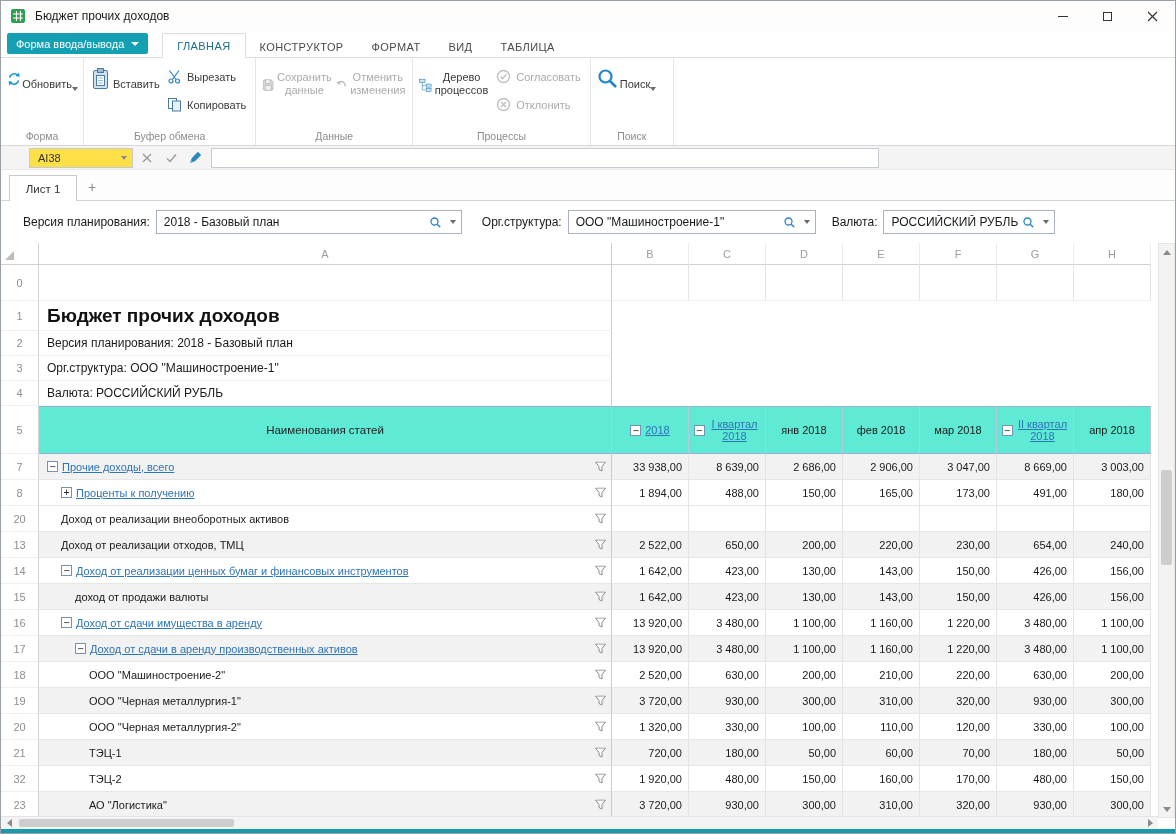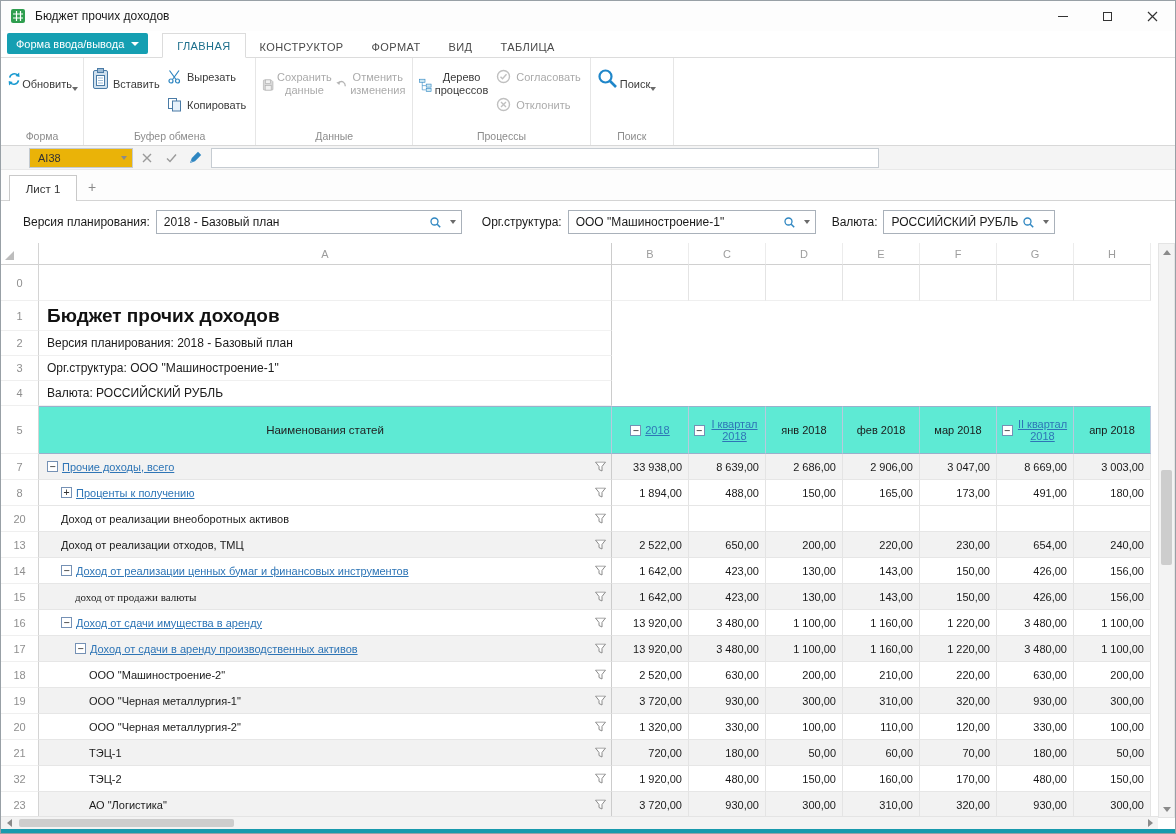--- a/index.html
+++ b/index.html
@@ -32,21 +32,21 @@
   .rbtn.big .rlabel { font-size:11px; line-height:13px; color:#3a3a3a; text-align:center; margin-top:4px; }
   .rbtn.big.dis .rlabel { color:#ababab; }
   .stack { display:flex; flex-direction:column; gap:11px; padding-top:8px; }
   .rbtn.small { align-items:center; gap:5px; padding:1px 4px; }
   .rbtn.small .rlabel { font-size:11px; color:#3a3a3a; }
   .rbtn.small.dis .rlabel { color:#ababab; }
   .mini-caret { width:0; height:0; border-left:3.5px solid transparent; border-right:3.5px solid transparent; border-top:4px solid #6a6a6a; margin-top:3px; }
 
   
   .formulabar { position:absolute; top:145px; left:0; right:0; height:24px; background:#f4f4f4; border-bottom:1px solid #e8e8e8; display:flex; align-items:center; }
-  .cellref { margin-left:28px; width:104px; height:20px; background:#eab308; border:1px solid #c3cad1; display:flex; align-items:center; font-size:11px; color:#333; padding-left:8px; }
+  .cellref { margin-left:28px; width:104px; height:20px; background:#fde047; border:1px solid #c3cad1; display:flex; align-items:center; font-size:11px; color:#333; padding-left:8px; }
   .cellref .caret2 { margin-left:auto; margin-right:5px; width:0; height:0; border-left:3.5px solid transparent; border-right:3.5px solid transparent; border-top:4px solid #8a8a8a; }
   .fb-ic { width:20px; height:20px; display:flex; align-items:center; justify-content:center; margin-left:4px; }
   .fb-input { margin-left:6px; width:668px; height:20px; border:1px solid #c6ccd2; background:#fff; font-size:11px; padding:0 5px; font-family:"Liberation Sans","DejaVu Sans",sans-serif; }
 
   
   .sheetbar { position:absolute; top:169px; left:0; right:0; height:31px; background:#fdfdfd; border-bottom:1px solid #d4d4d4; display:flex; align-items:flex-end; }
   .sheettab { margin-left:8px; width:68px; height:26px; background:#fff; border:1px solid #c9c9c9; border-bottom:none; font-size:11.5px; color:#333; display:flex; align-items:center; justify-content:center; margin-bottom:-1px; }
   .addtab { width:30px; height:26px; display:flex; align-items:center; justify-content:center; color:#8a8a8a; font-size:14px; }
 
   
@@ -529,21 +529,21 @@
           <div class="g-c num-cell">1 642,00</div>
           <div class="g-c num-cell">423,00</div>
           <div class="g-c num-cell">130,00</div>
           <div class="g-c num-cell">143,00</div>
           <div class="g-c num-cell">150,00</div>
           <div class="g-c num-cell">426,00</div>
           <div class="g-c num-cell">156,00</div>
         </div>
         <div class="g-row r-data stripe">
           <div class="g-rn">15</div>
-          <div class="g-a name-cell" style="padding-left: 36px; font-family: Liberation Serif, serif;">
+          <div class="g-a name-cell" style="padding-left: 36px;">
             <span class="nplain">доход от продажи валюты</span>
             <span class="funnel">
               <svg width="11" height="11" viewBox="0 0 11 11">
                 <path d="M0.5 0.5h10L7 5v4.5L4 8V5z" fill="#fff" stroke="#8a8a8a"></path>
               </svg>
             </span>
           </div>
           <div class="g-c num-cell">1 642,00</div>
           <div class="g-c num-cell">423,00</div>
           <div class="g-c num-cell">130,00</div>

